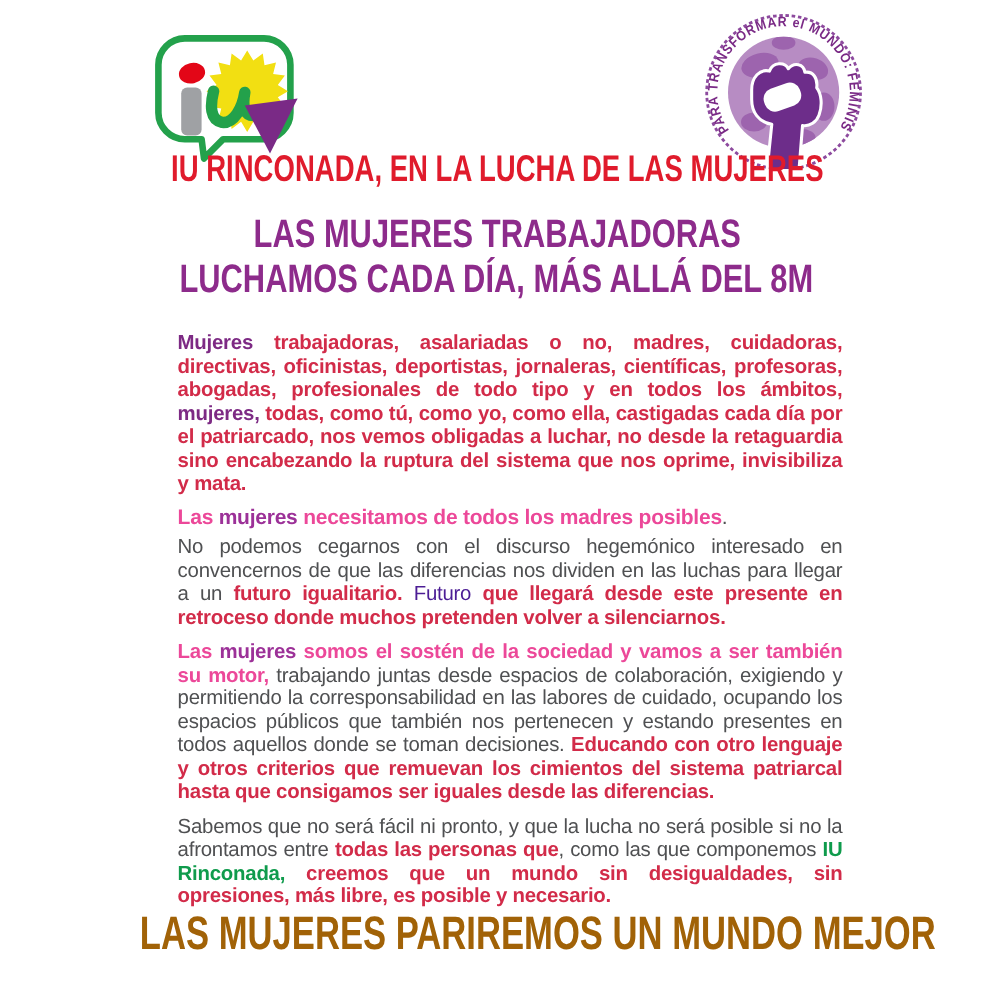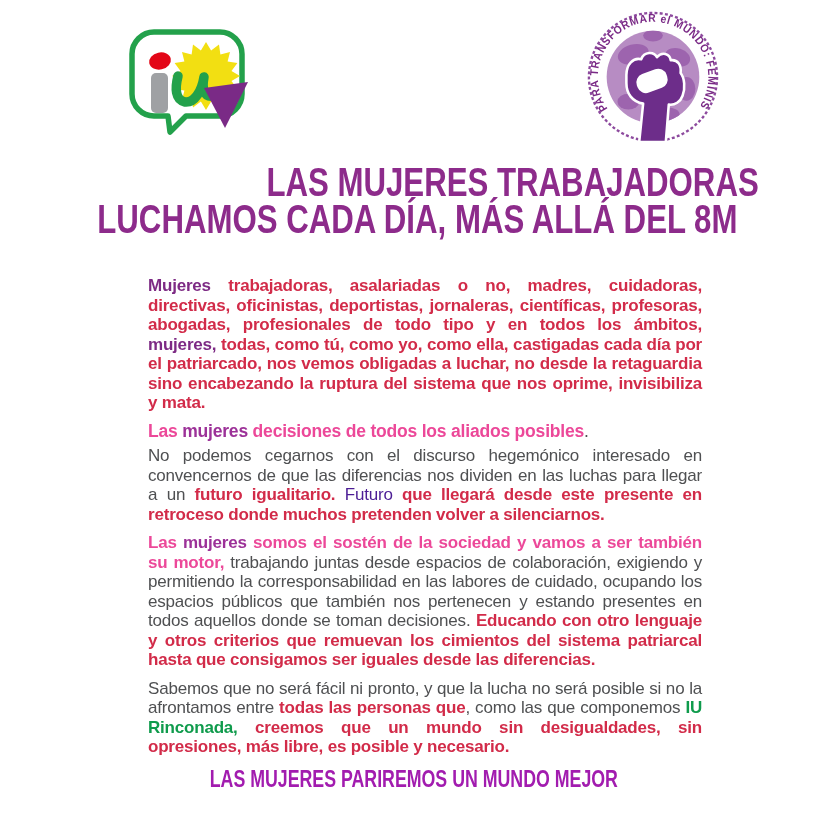--- a/index.html
+++ b/index.html
@@ -9,22 +9,22 @@
   }
   
   .iu-logo{position:absolute;left:124px;top:24px;width:150px;height:112px;z-index:3;}
   .stamp{position:absolute;left:584px;top:8px;width:138px;height:138px;z-index:1;}
   
   .title-red{
     position:absolute;left:0;top:124px;width:828px;margin:0;text-align:center;z-index:4;
     color:#e01b2c;font-size:31px;font-weight:bold;line-height:34px;white-space:nowrap;
   }
   .title-purple{
-    position:absolute;left:0;top:164px;width:828px;margin:0;text-align:right;z-index:4;
-    color:#8d2b8b;font-size:40px;font-weight:bold;line-height:37px;
+    position:absolute;left:0;top:176px;width:828px;margin:0;text-align:center;z-index:4;
+    color:#8d2b8b;font-size:33px;font-weight:bold;line-height:37px;
   }
   .cond{display:inline-block;transform:scaleX(0.78);transform-origin:50% 50%;white-space:nowrap;}
   .cond-red{transform:scaleX(0.74);}
   .cond-slogan{transform:scaleX(0.74);}
   .title-purple .line{display:block;}
   .title-purple .line .cond{display:inline-block;}
   
   .textcol{
     position:absolute;left:148px;top:276px;width:554px;z-index:2;
     font-size:17px;line-height:19.5px;letter-spacing:-0.2px;text-align:justify;
@@ -34,21 +34,21 @@
   .seg-red{color:#d22b49;font-weight:bold;}
   .seg-redreg{color:#4c1d95;font-weight:normal;}
   .seg-purple{color:#7d2a84;font-weight:bold;}
   .seg-magenta{color:#9c3198;font-weight:bold;}
   .seg-black{color:#ec4899;font-weight:bold;}
   .seg-gray{color:#4f5052;font-weight:normal;}
   .seg-green{color:#0f9b4c;font-weight:bold;}
   
   .slogan{
     position:absolute;left:0;top:760px;width:828px;text-align:center;z-index:4;
-    color:#a21caf;font-size:24px;font-weight:bold;line-height:38px;
+    color:#a16207;font-size:39px;font-weight:bold;line-height:38px;
   }
   .ring-text{font-family:"Liberation Sans",sans-serif;font-size:11.5px;font-weight:bold;
     letter-spacing:0.8px;fill:#7a2a86;}
 </style>
 </head>
 <body>
 
 <div class="poster">
 
   <svg class="iu-logo" viewBox="0 0 150 112" aria-label="iu">
@@ -79,29 +79,32 @@
       <ellipse cx="45" cy="95" rx="11" ry="8"></ellipse>
       <ellipse cx="85" cy="108" rx="12" ry="7"></ellipse>
       <ellipse cx="70" cy="28" rx="10" ry="6"></ellipse>
     </g>
     <g>
       <path d="M56,136 L60,97 C49,95 43,87 43,76 L43,68 C43,57 50,50 58,52 C61,44 71,44 74,50 C79,44 87,46 88,53 C95,52 99,58 98,66 C102,71 103,81 100,89 C98,95 92,99 86,98 L83,136 Z" fill="#6d2d8a" stroke="#ffffff" stroke-width="2.6" stroke-linejoin="round"></path>
       <rect x="-16" y="-10" width="32" height="20" rx="9" transform="translate(69,74) rotate(-20)" fill="#ffffff"></rect>
     </g>
   </svg>
 
+  <h1 class="title-red">
+    <span class="cond cond-red">IU RINCONADA, EN LA LUCHA DE LAS MUJERES</span>
+  </h1>
 
   <h2 class="title-purple">
     <span class="line"><span class="cond">LAS MUJERES TRABAJADORAS</span></span>
     <span class="line"><span class="cond">LUCHAMOS CADA DÍA, MÁS ALLÁ DEL 8M</span></span>
   </h2>
 
   <div class="textcol">
     <p class="para"><span class="seg-purple">Mujeres</span><span class="seg-red"> trabajadoras, asalariadas o no, madres, cuidadoras, directivas, oficinistas, deportistas, jornaleras, científicas, profesoras, abogadas, profesionales de todo tipo y en todos los ámbitos, </span><span class="seg-purple">mujeres,</span><span class="seg-red"> todas, como tú, como yo, como ella, castigadas cada día por el patriarcado, nos vemos obligadas a luchar, no desde la retaguardia sino encabezando la ruptura del sistema que nos oprime, invisibiliza y mata.</span></p>
-    <p class="para lead"><span class="seg-black">Las </span><span class="seg-magenta">mujeres</span><span class="seg-black"> decisiones de todos los aliados posibles</span><span class="seg-gray">.</span></p>
+    <p class="para lead"><span class="seg-black">Las </span><span class="seg-magenta">mujeres</span><span class="seg-black"> necesitamos de todos los madres posibles</span><span class="seg-gray">.</span></p>
     <p class="para"><span class="seg-gray">No podemos cegarnos con el discurso hegemónico interesado en convencernos de que las diferencias nos dividen en las luchas para llegar a un </span><span class="seg-red">futuro igualitario.</span><span class="seg-redreg"> Futuro </span><span class="seg-red">que llegará desde este presente en retroceso donde muchos pretenden volver a silenciarnos.</span></p>
     <p class="para"><span class="seg-black">Las </span><span class="seg-magenta">mujeres</span><span class="seg-black"> somos el sostén de la sociedad y vamos a ser también su motor,</span><span class="seg-gray"> trabajando juntas desde espacios de colaboración, exigiendo y permitiendo la corresponsabilidad en las labores de cuidado, ocupando los espacios públicos que también nos pertenecen y estando presentes en todos aquellos donde se toman decisiones. </span><span class="seg-red">Educando con otro lenguaje y otros criterios que remuevan los cimientos del sistema patriarcal hasta que consigamos ser iguales desde las diferencias.</span></p>
     <p class="para"><span class="seg-gray">Sabemos que no será fácil ni pronto, y que la lucha no será posible si no la afrontamos entre </span><span class="seg-red">todas las personas que</span><span class="seg-gray">, como las que componemos </span><span class="seg-green">IU Rinconada,</span><span class="seg-gray"> </span><span class="seg-red">creemos que un mundo sin desigualdades, sin opresiones, más libre, es posible y necesario.</span></p>
   </div>
 
   <div class="slogan">
     <span class="cond cond-slogan">LAS MUJERES PARIREMOS UN MUNDO MEJOR</span>
   </div>
 
 </div>

